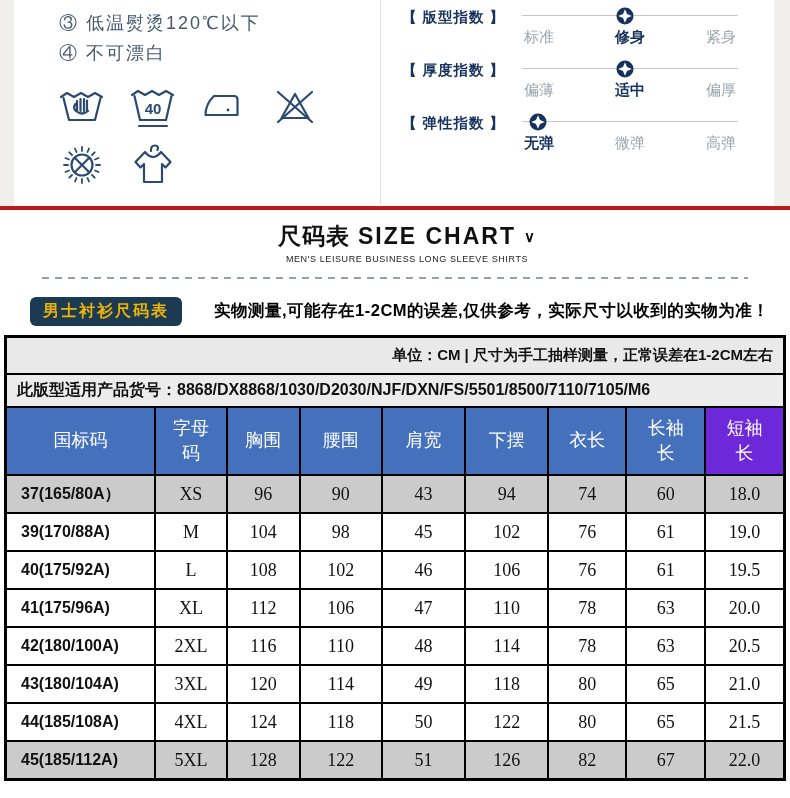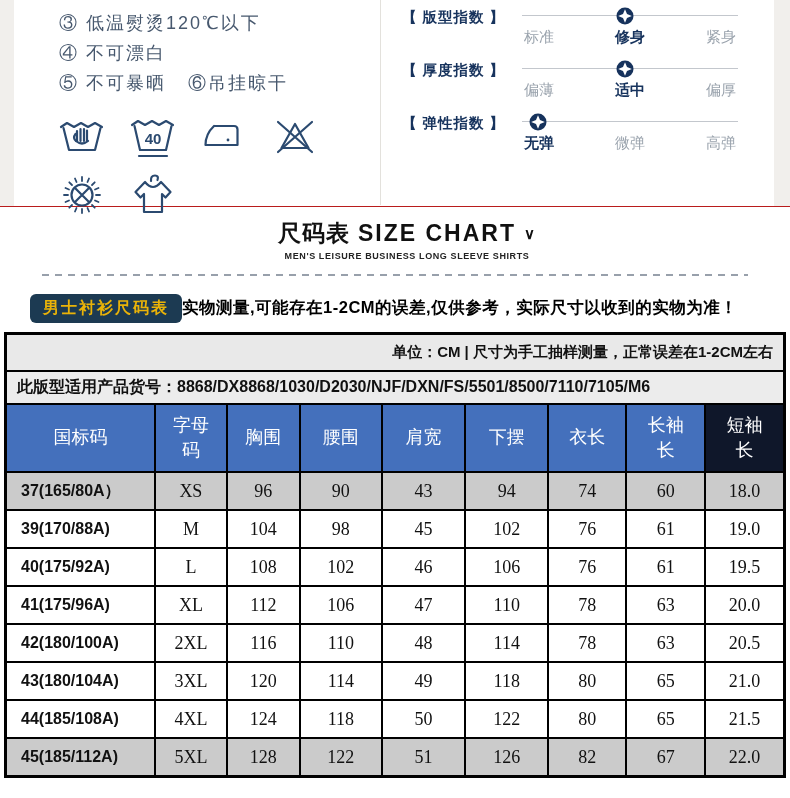--- a/index.html
+++ b/index.html
@@ -2,21 +2,21 @@
 <html><head>
 <meta charset="utf-8">
 <style>
   html,body{margin:0;padding:0;}
   body{
     width:790px;height:798px;overflow:hidden;background:#ffffff;
     font-family:"Liberation Sans",sans-serif;color:#222;
     position:relative;
   }
   
-  .top{position:relative;height:206px;background:#fff;border-bottom:1px solid #b91c1c;}
+  .top{position:relative;height:206px;background:#fff;border-bottom:4px solid #b91c1c;}
   .side-strip{position:absolute;top:0;height:206px;background:#f1efec;}
   .strip-left{left:0;width:14px;}
   .strip-right{right:0;width:16px;}
   .v-divider{position:absolute;left:380px;top:0;width:1px;height:205px;background:#e3e1dc;}
   .care{position:absolute;left:15px;top:0;width:360px;}
   .care-text{padding:8px 0 0 44px;color:#47586e;font-size:18px;letter-spacing:2px;line-height:30px;}
   .care-line span{margin-right:22px;white-space:nowrap;}
   .icon-row{display:flex;gap:25px;margin-left:44px;}
   .icon-row.r1{margin-top:16px;}
   .icon-row.r2{margin-top:12px;}
@@ -32,59 +32,56 @@
   .knob{position:absolute;top:4px;width:20px;height:20px;}
   .knob-mid{left:43%;}
   .knob-low{left:3%;}
   .opts{position:absolute;left:2px;right:2px;top:26px;display:flex;justify-content:space-between;font-size:15px;color:#9aa3ad;}
   .opts .sel{color:#17335d;font-weight:bold;}
   
   .chart-head{text-align:center;padding-top:11px;margin-left:24px;}
   .ch-title{font-size:23px;font-weight:bold;color:#111;letter-spacing:1px;}
   .ch-title .en{margin-left:8px;letter-spacing:2px;}
   .ch-title .chev{font-size:15px;font-weight:bold;margin-left:8px;vertical-align:2px;}
-  .ch-sub{font-size:9px;font-weight:bold;color:#222;letter-spacing:0.6px;margin-top:2px;}
+  .ch-sub{font-size:9px;font-weight:normal;color:#222;letter-spacing:0.6px;margin-top:2px;}
   .dashed{height:2px;width:706px;margin:13px auto 0;
     background:repeating-linear-gradient(90deg,#98a0ab 0 7px,transparent 7px 13px);}
   
   .notice{display:flex;align-items:center;margin:17px 0 0 30px;height:30px;}
   .notice-tag{background:#1c3a52;color:#eab308;font-size:16px;font-weight:bold;
     padding:4px 13px;letter-spacing:2px;border-radius:6px;}
-  .notice-text{font-size:16.5px;font-weight:bold;color:#000;letter-spacing:0.5px;}
+  .notice-text{margin-left:32px;font-size:16.5px;font-weight:bold;color:#000;letter-spacing:0.5px;}
   
   table.size{border-collapse:collapse;width:782px;margin:9px 4px 0;border:3px solid #000;table-layout:fixed;}
   table.size td,table.size th{border:2px solid #000;}
   .unit-row td{background:#e9e9e9;text-align:right;font-size:15px;font-weight:bold;
     padding:8px 10px;color:#111;}
   .model-row td{background:#ececec;text-align:left;font-size:16px;font-weight:600;
     padding:5px 10px;color:#111;}
   th.col{background:#4470bc;color:#fff;font-weight:400;font-size:18px;height:66px;
     line-height:1.4;word-break:break-all;padding:0 12px;}
-  th.col.hl{background:#0f172a;}
+  th.col.hl{background:#6d28d9;}
   tbody.data td{height:34px;text-align:center;font-family:"Liberation Serif",serif;
     font-size:18px;color:#111;background:#fff;}
   tbody.data td.code{font-family:"Liberation Sans",sans-serif;font-weight:bold;
     font-size:16px;text-align:left;padding-left:14px;}
   tbody.data tr.shaded td{background:#cbcbcb;}
 </style>
 </head>
 <body>
 
 <div class="top">
   <div class="side-strip strip-left"></div>
   <div class="side-strip strip-right"></div>
   <div class="v-divider"></div>
 
   <div class="care">
     <div class="care-text">
       <div class="care-line">
         <span>③ 低温熨烫120℃以下</span><span>④ 不可漂白</span>
-      </div>
-      <div class="care-line">
-        <span>⑤ 不可暴晒</span><span>⑥吊挂晾干</span>
       </div>
     </div>
 
     <div class="icon-row r1">
       <span class="care-icon">
         <svg viewBox="0 0 46 46">
           <path d="M2 13 L8 9 L15 13 L22 9 L29 13 L36 9 L43 13"></path>
           <path d="M4.5 14 L10 36 L36 36 L41.5 14"></path>
           <path d="M18 17 V27 M21.5 15 V27 M25 15 V27 M28 16.5 V27"></path>
           <path d="M17 27 q6 5 12 0"></path>

